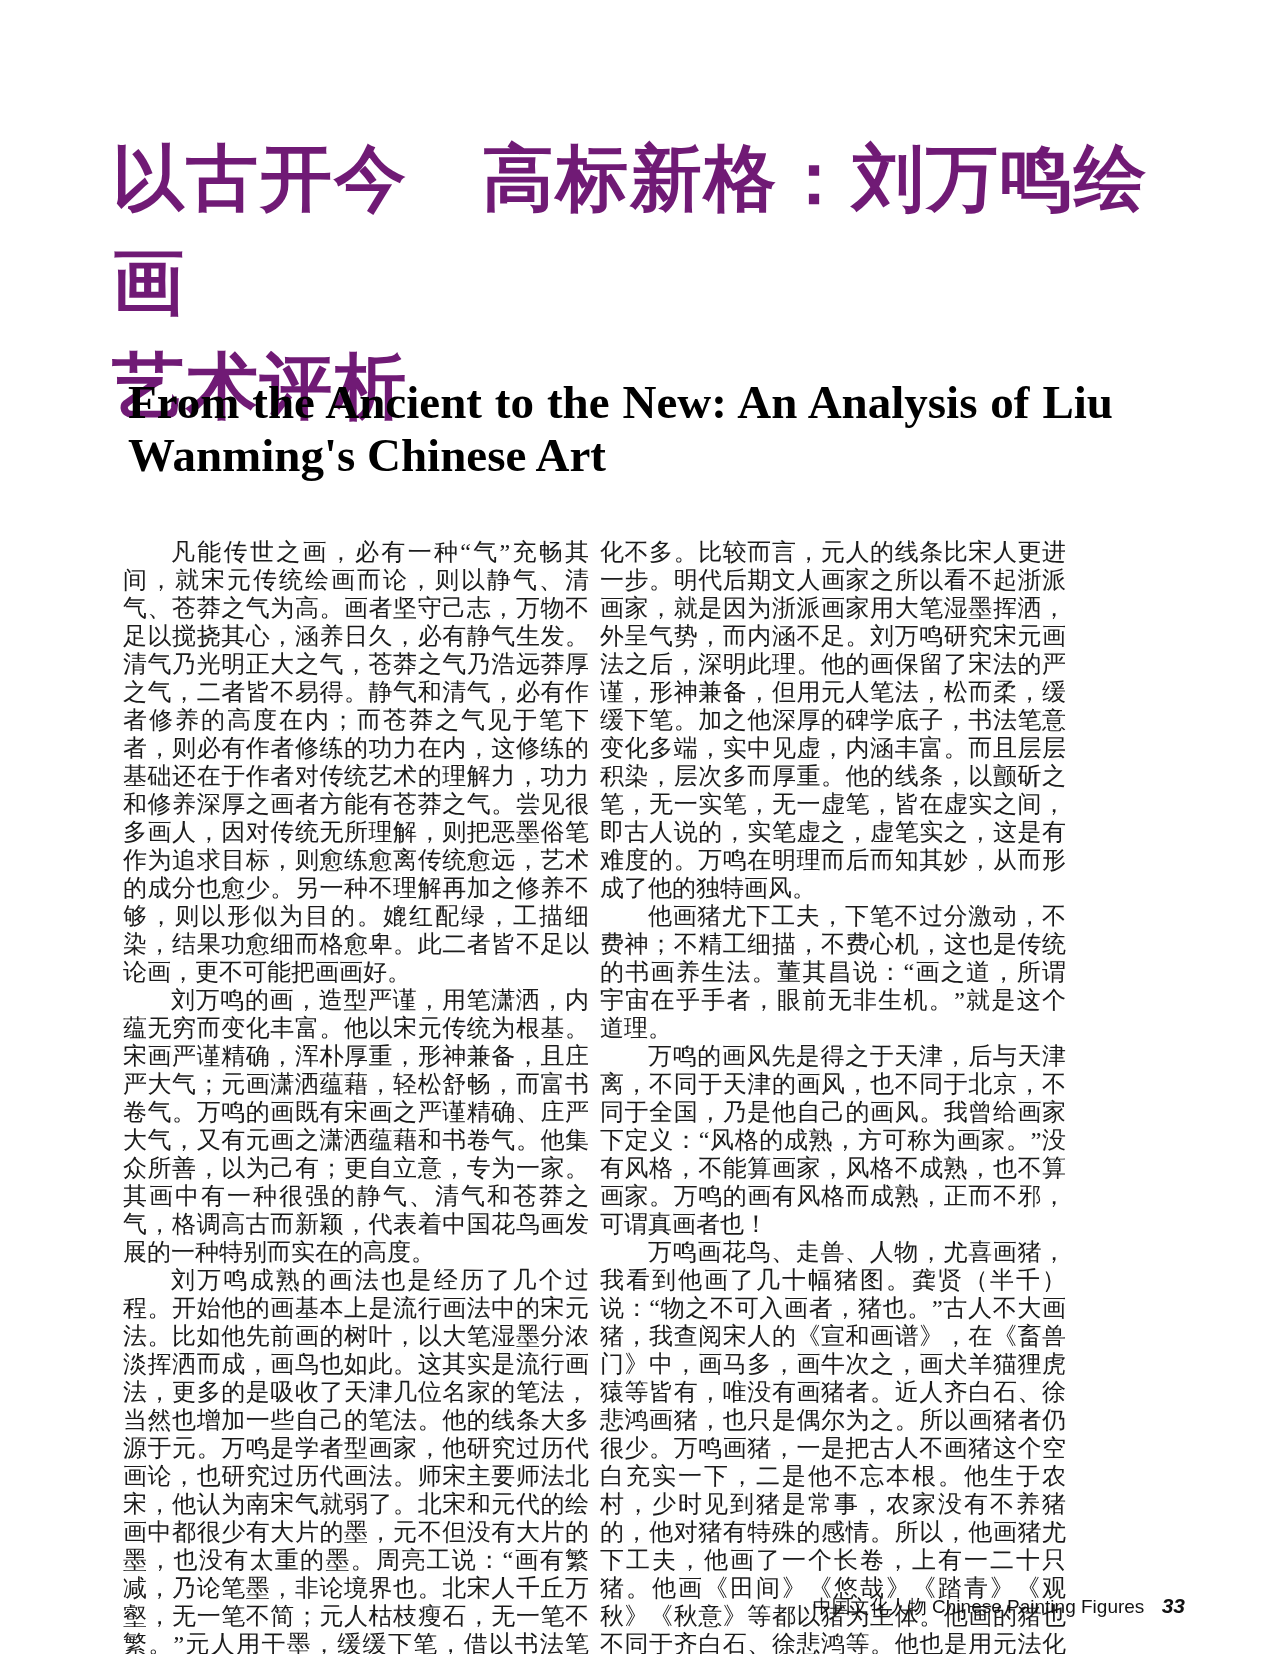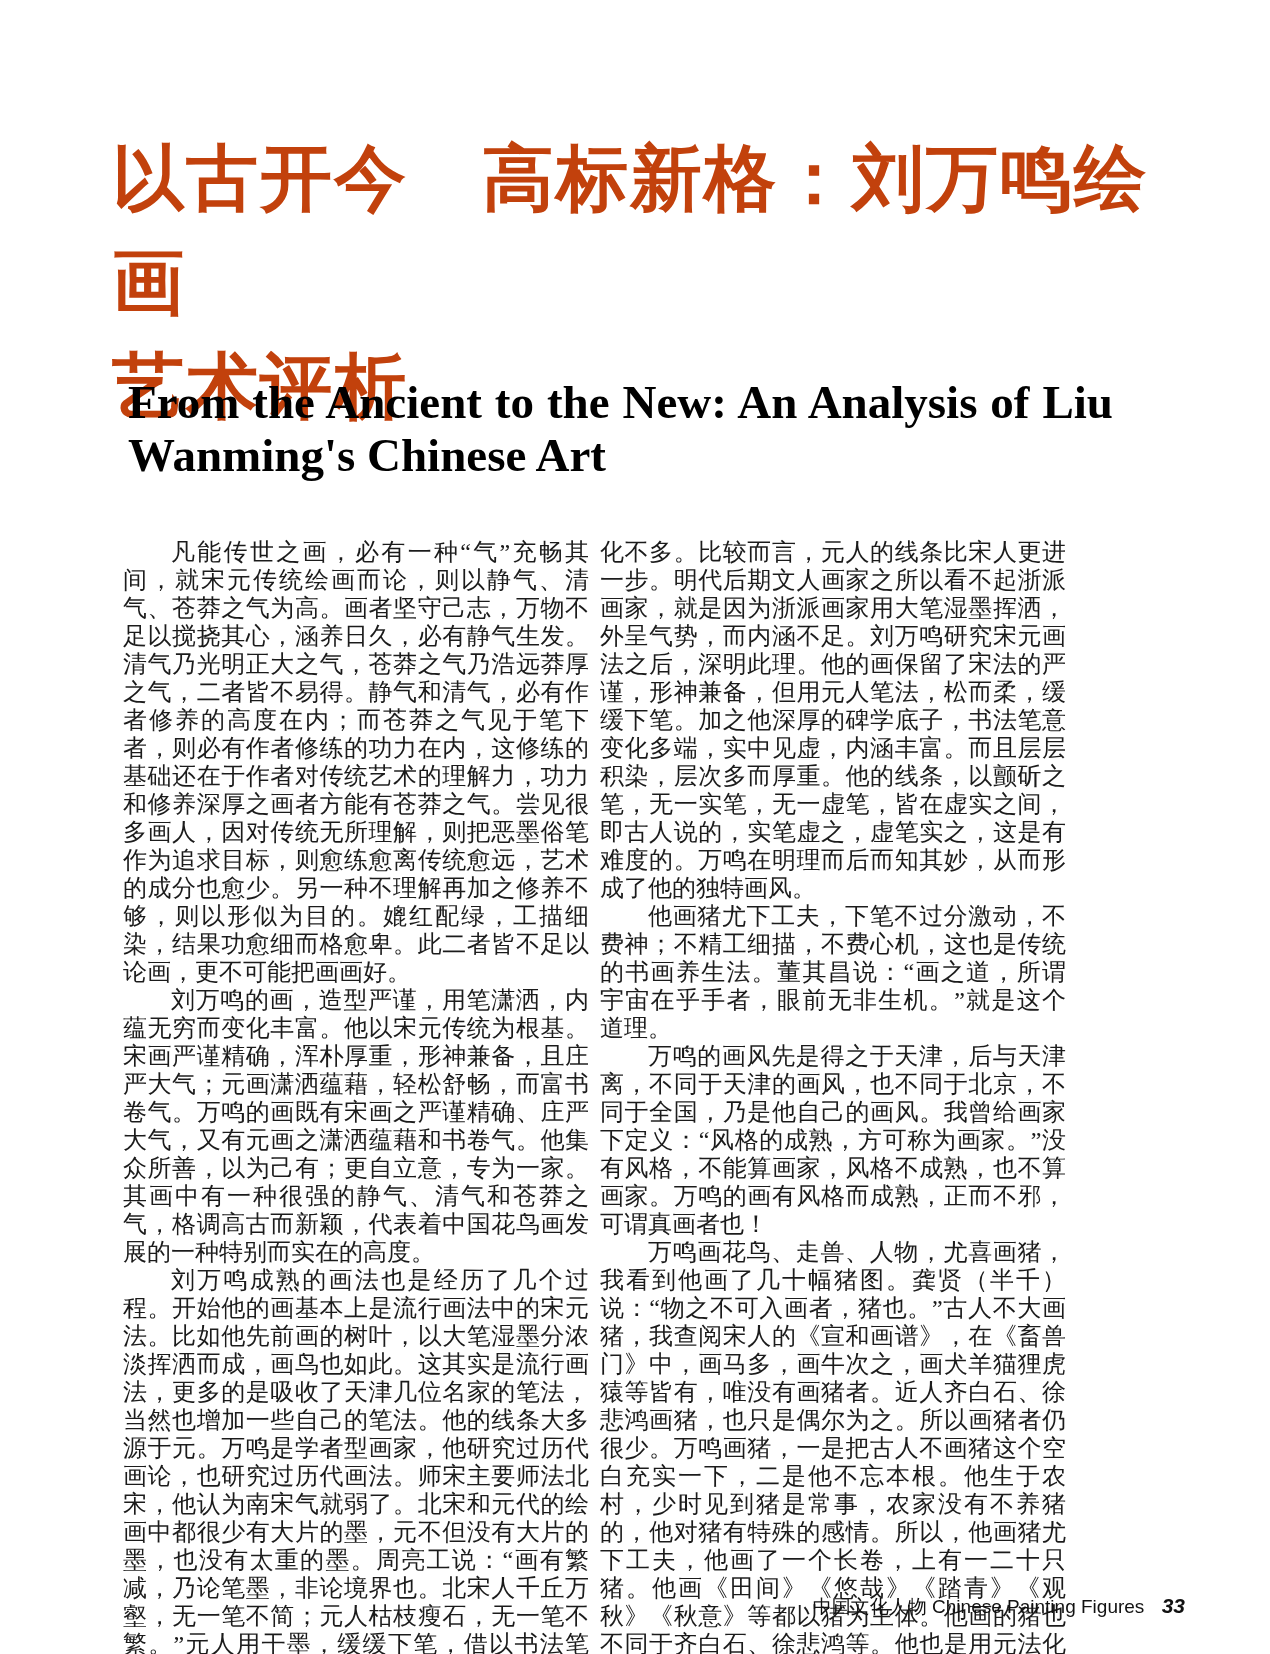--- a/index.html
+++ b/index.html
@@ -11,21 +11,21 @@
     font-family:"Liberation Serif", serif;
   }
   .title-cn {
     position:absolute; left:112px; top:126px; width:1100px;
     margin:0;
     font-family:"Liberation Sans", sans-serif;
     font-weight:900;
     font-size:72px;
     line-height:104px;
     letter-spacing:2px;
-    color:#c2410c;
+    color:#701a75;
   }
   .title-cn span { display:block; }
   .title-en {
     position:absolute; left:112px; top:360px; width:985px;
     margin:16px;
     font-family:"Liberation Serif", serif;
     font-weight:bold;
     font-size:47px;
     line-height:53px;
     color:#000000;

